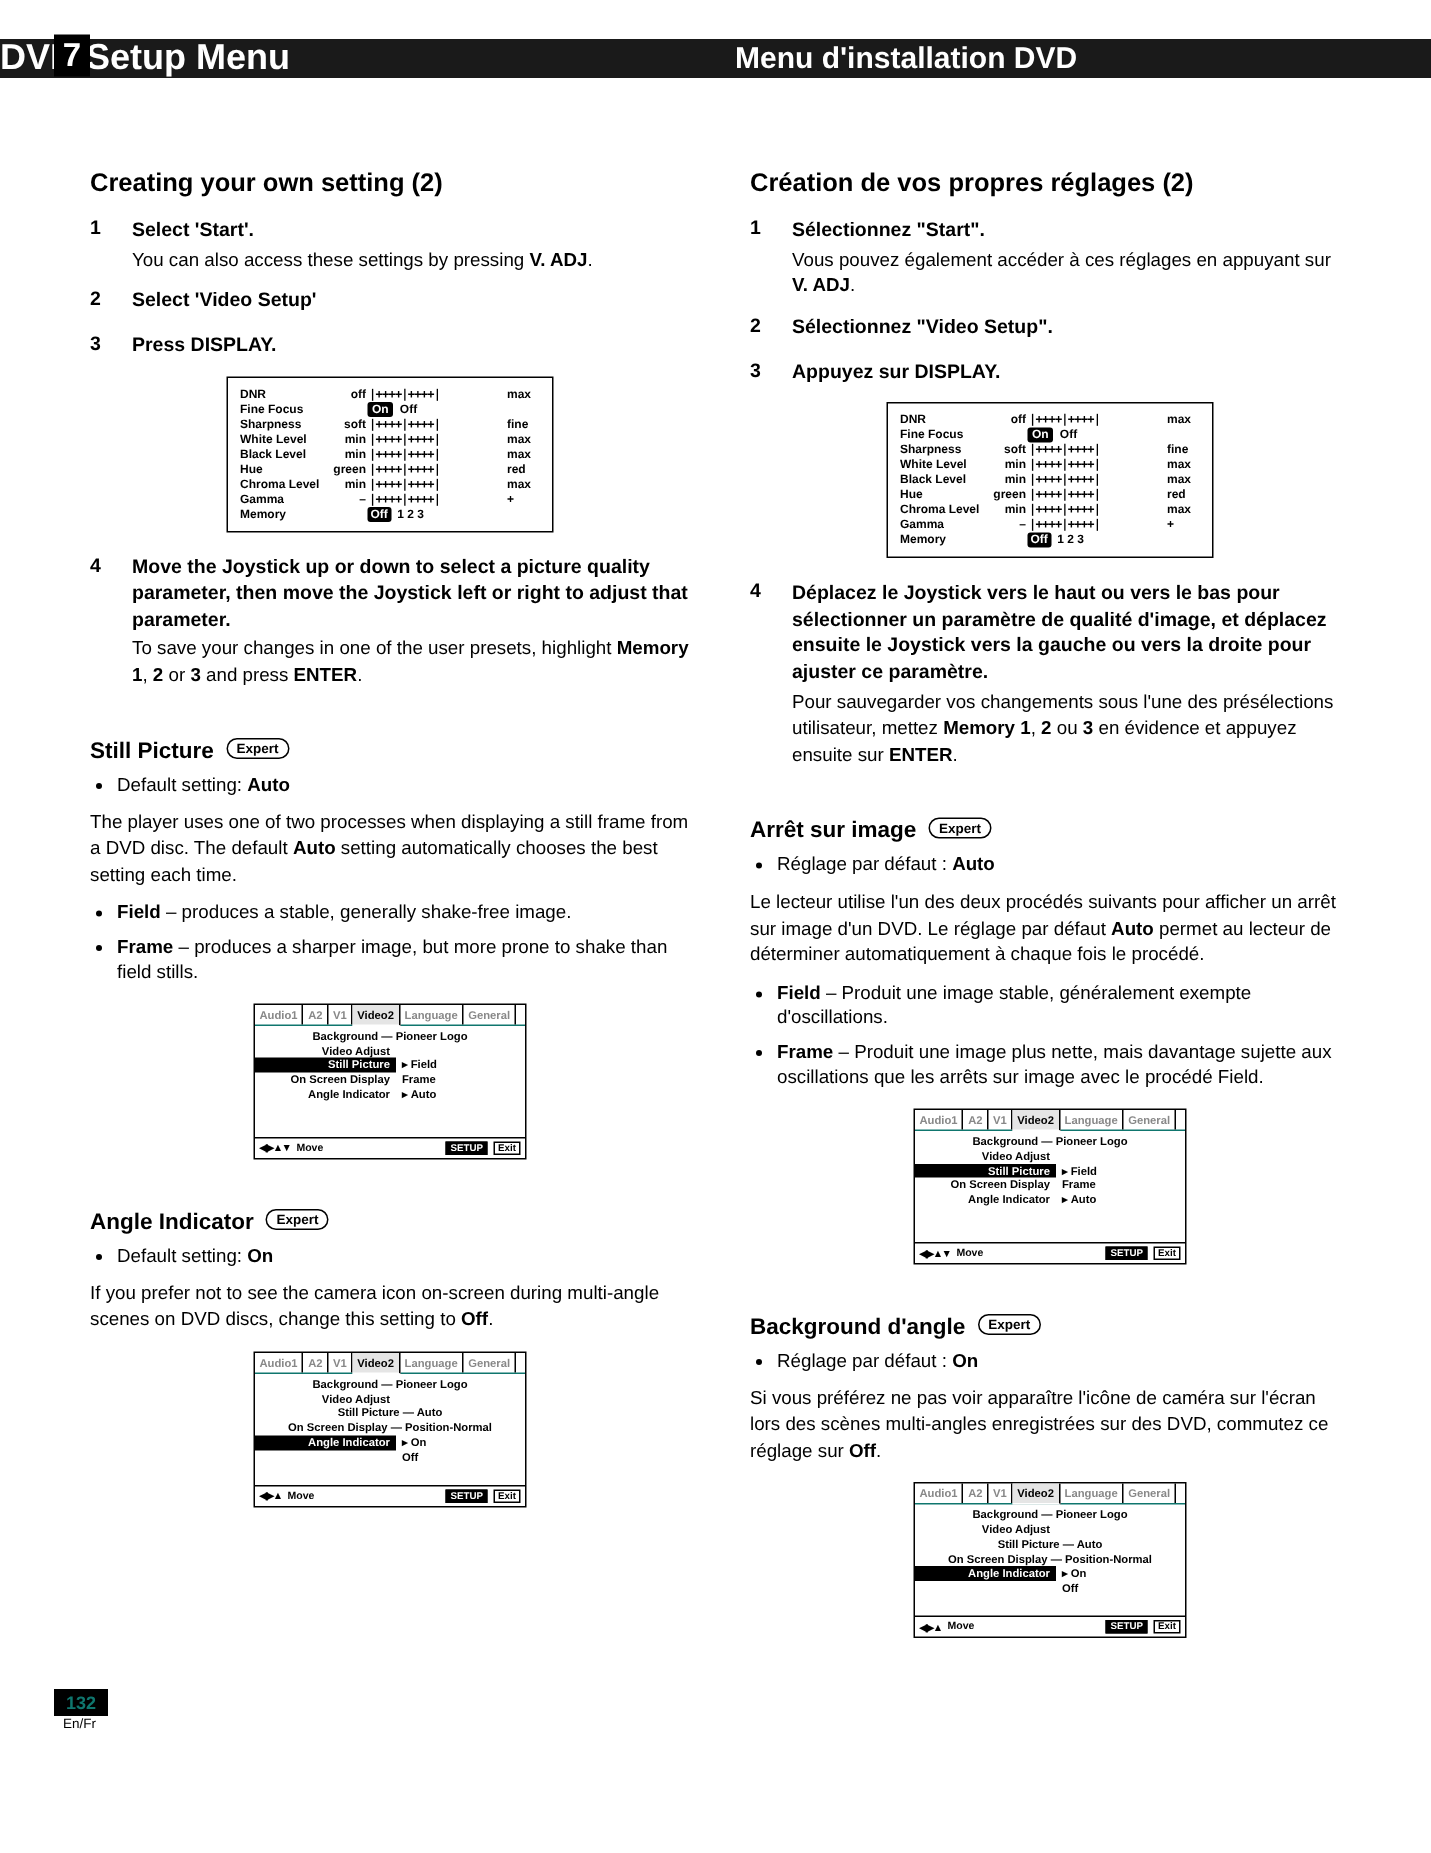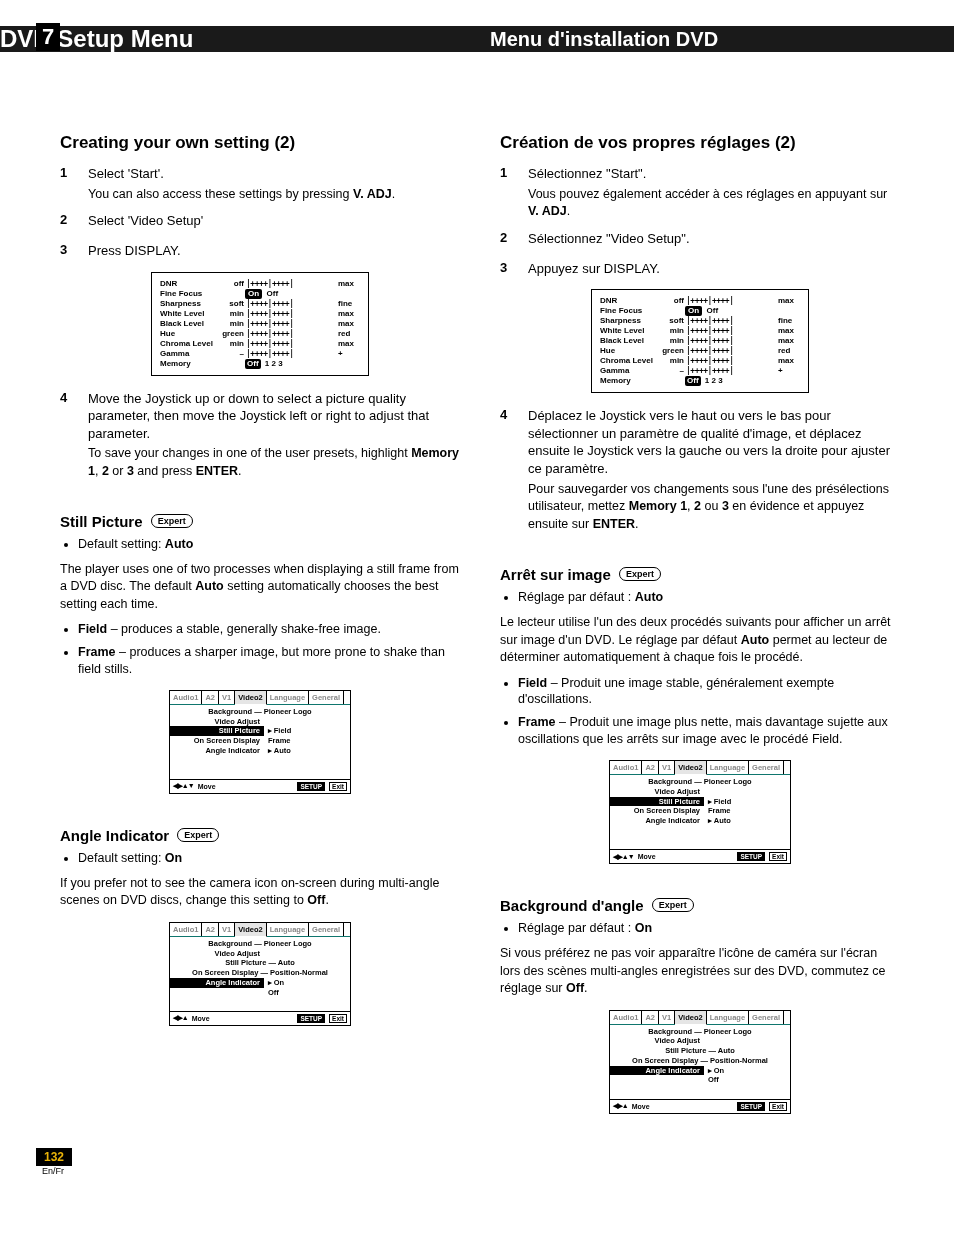--- a/index.html
+++ b/index.html
@@ -42,21 +42,21 @@
     font-weight: bold;
   }
   .header-right {
     position: absolute;
     left: 490px;
     font-size: 20px;
     font-weight: bold;
   }
   .page-body {
     display: flex;
-    padding: 81px 50px 20px 60px;
+    padding: 60px 50px 20px 60px;
     gap: 40px;
   }
   .col {
     width: 400px;
   }
   h2 {
     font-size: 17px;
     font-weight: bold;
     margin: 0 0 12px 0;
   }
@@ -91,21 +91,21 @@
     flex-shrink: 0;
     font-weight: bold;
     font-size: 13px;
   }
   ol.steps .body {
     flex: 1;
     font-size: 13px;
     line-height: 1.35;
   }
   .step-title {
-    font-weight: normal;
+    font-weight: bold;
     display: block;
     margin-bottom: 2px;
   }
   .step-text {
     font-size: 12.5px;
   }
   ul.bul {
     margin: 4px 0 8px 18px;
     padding: 0;
   }
@@ -233,21 +233,21 @@
   }
 
   .page-num-bar {
     display: flex;
     align-items: center;
     padding: 0 0 10px 36px;
     font-size: 10px;
   }
   .page-num {
     background: #000;
-    color: #eab308;
+    color: #0f766e;
     font-weight: bold;
     font-size: 12px;
     padding: 2px 8px;
   }
   .lang-tag {
     font-size: 9px;
     margin-left: 6px;
   }
 </style>
 </head>

